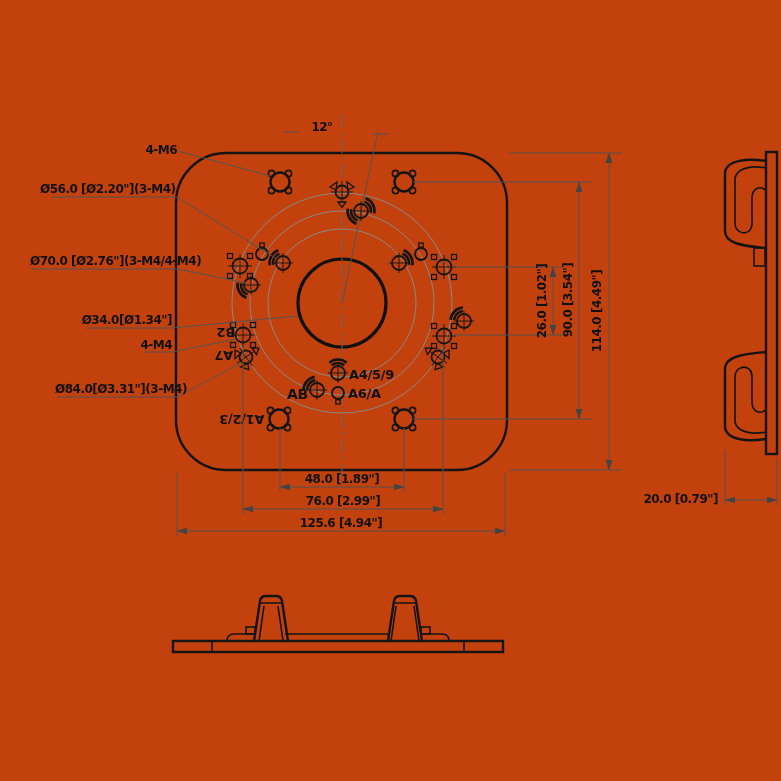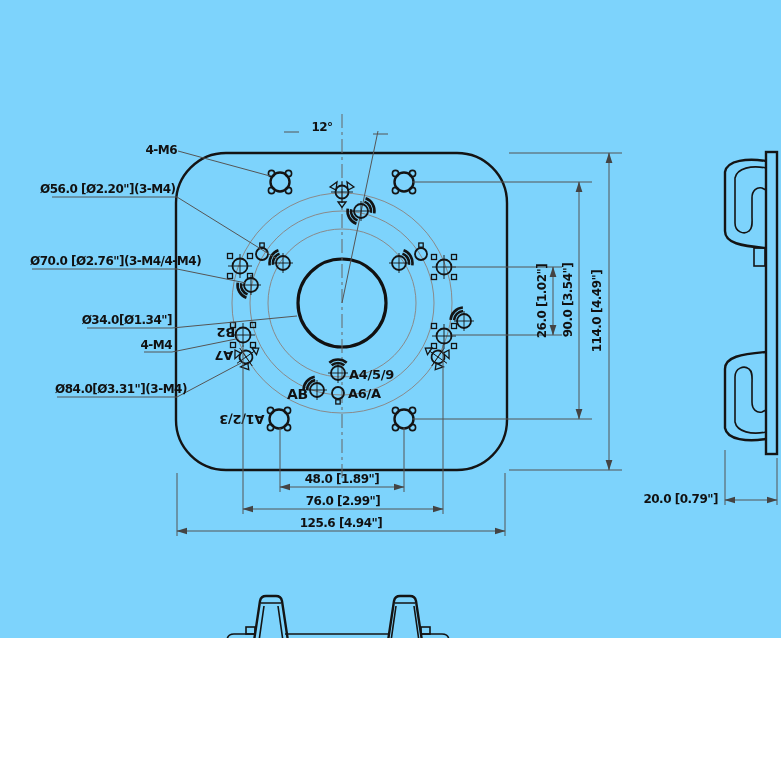--- a/index.html
+++ b/index.html
@@ -1,17 +1,17 @@
 <!DOCTYPE html>
 <html><head>
 <meta charset="utf-8">
 <style>
   html,body{margin:0;padding:0;background:#ffffff;}
   .canvas{
-    position:relative;width:781px;height:638px;background:#7dd3fc;overflow:hidden;
+    position:relative;width:781px;height:781px;background:#c2410c;overflow:hidden;
     font-family:"DejaVu Sans","Liberation Sans",sans-serif;
   }
   svg{position:absolute;left:0;top:0;}
   svg text{
     font-family:"DejaVu Sans","Liberation Sans",sans-serif;
     font-size:12px;font-weight:700;letter-spacing:-0.5px;fill:#111;
   }
   svg text.engrave{font-size:13px;letter-spacing:-0.3px;}
   svg text.engrave-big{font-size:14px;letter-spacing:-0.3px;}
   .outline{fill:none;stroke:#141414;stroke-width:2.4;}

